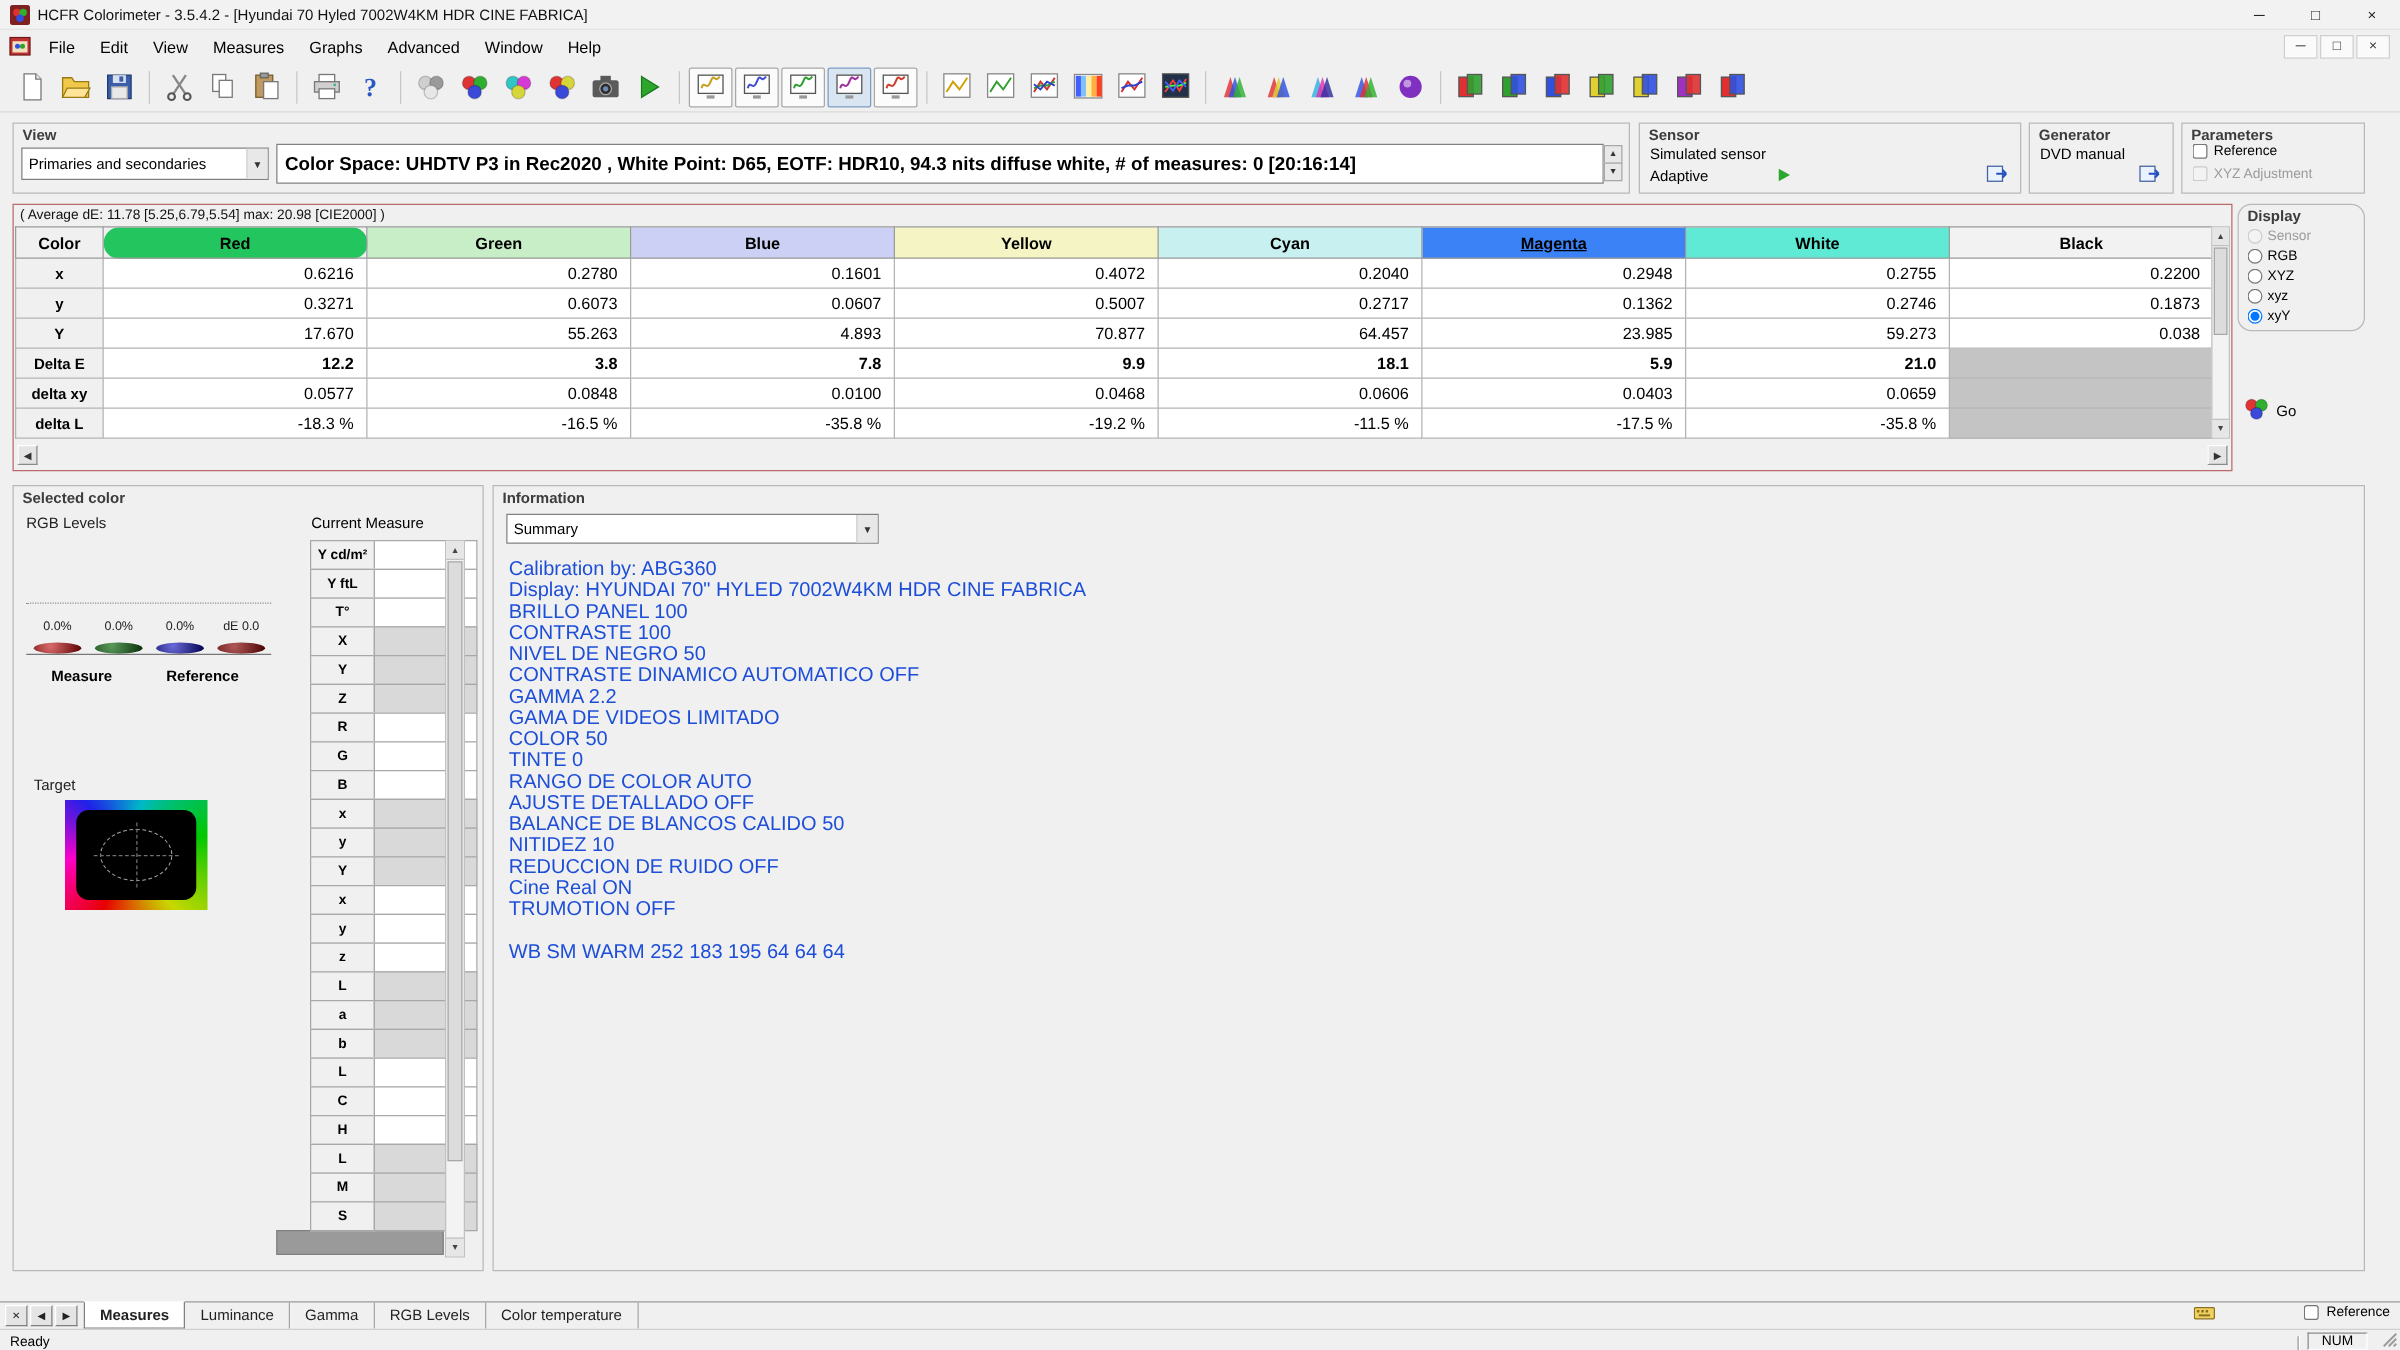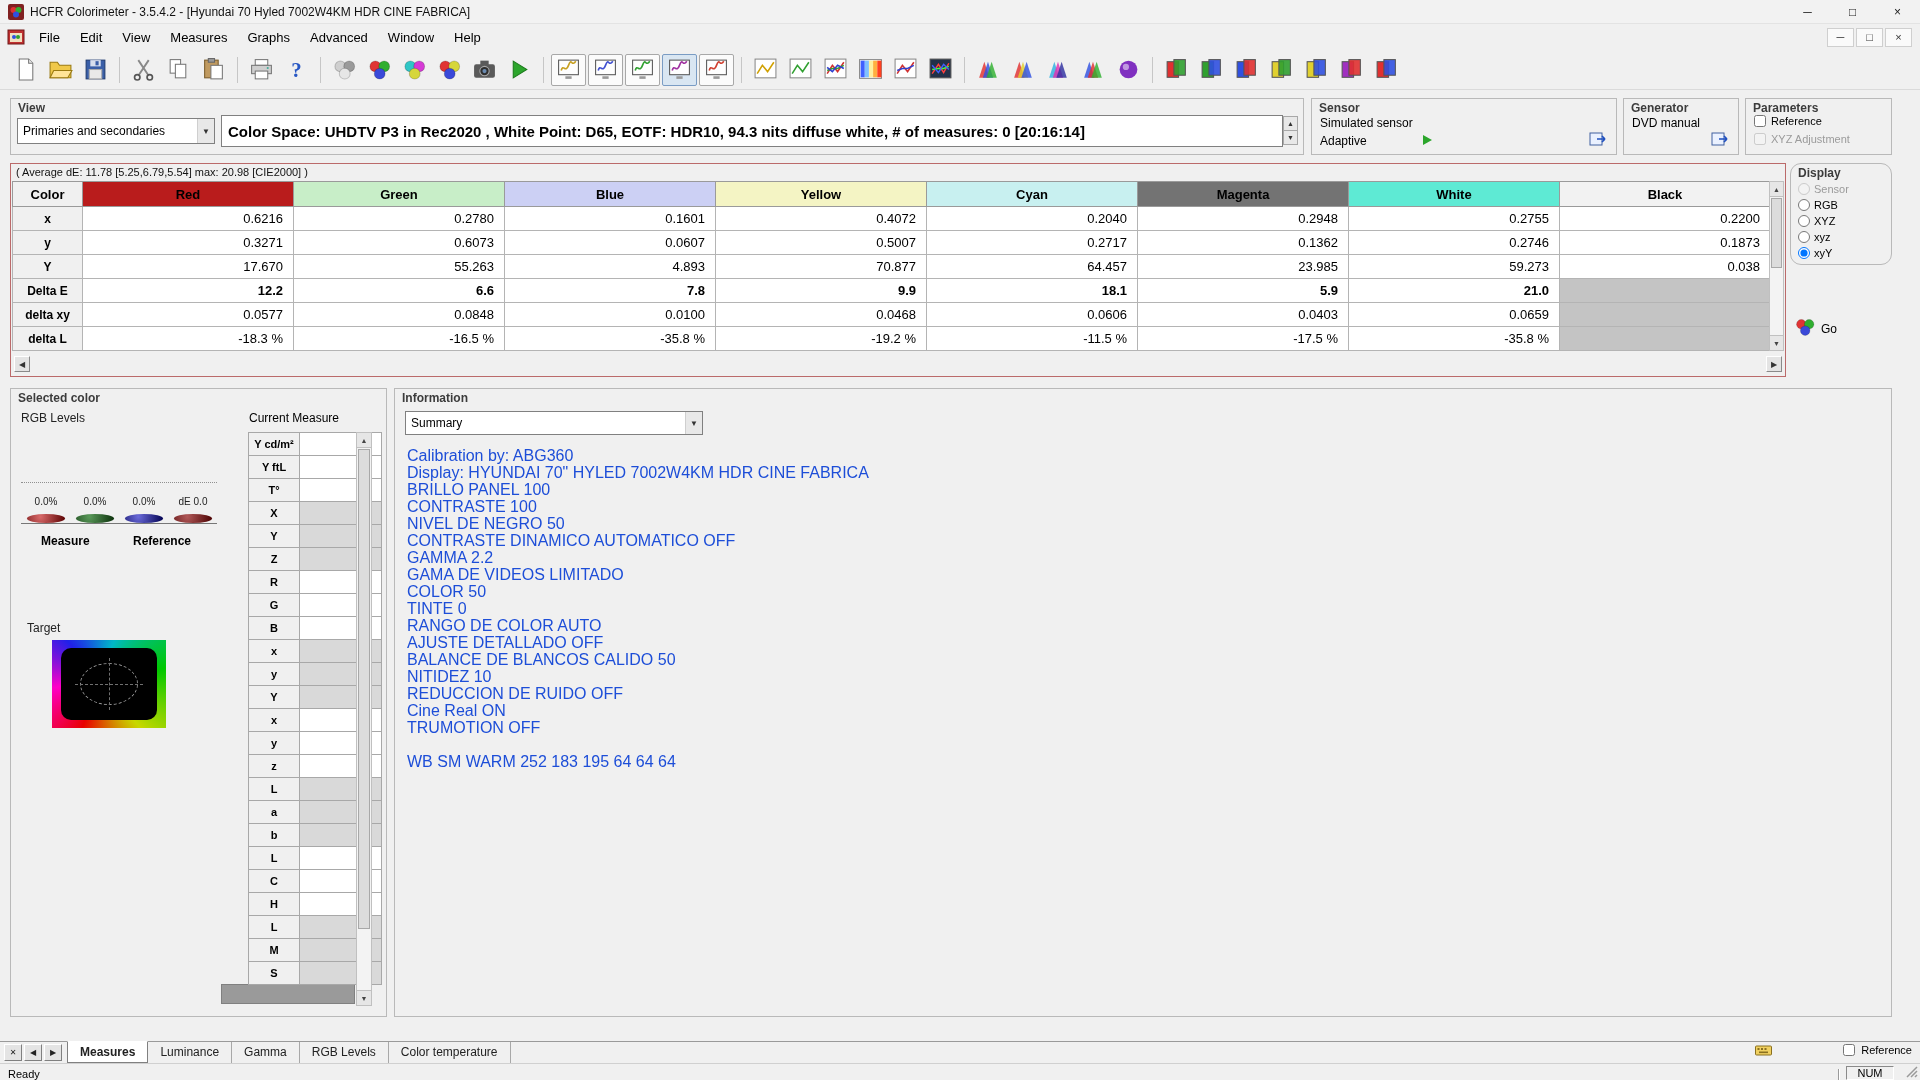--- a/index.html
+++ b/index.html
@@ -481,26 +481,26 @@
         <col style="width:211px;">
         <col style="width:211px;">
         <col style="width:211px;">
         <col style="width:211px;">
         <col style="width:211px;">
         <col style="width:211px;">
       </colgroup>
     <thead>
         <tr id="measures-head">
           <th style="background: rgb(240, 240, 240);">Color</th>
-          <th style="background: #b91c1c;">Red</th>
+          <th style="background: #22c55e; border-radius: 12px;">Red</th>
           <th style="background: rgb(200, 238, 200);">Green</th>
           <th style="background: rgb(204, 208, 244);">Blue</th>
           <th style="background: rgb(244, 244, 196);">Yellow</th>
           <th style="background: rgb(200, 240, 240);">Cyan</th>
-          <th style="background: #737373;">Magenta</th>
+          <th style="background: #3b82f6; text-decoration: underline;">Magenta</th>
           <th style="background: #5eead4;">White</th>
           <th style="background: rgb(242, 242, 242);">Black</th>
         </tr>
       </thead>
     <tbody id="measures-body">
         <tr>
           <td class="lbl">x</td>
           <td class="val">0.6216</td>
           <td class="val">0.2780</td>
           <td class="val">0.1601</td>
@@ -528,21 +528,21 @@
           <td class="val">4.893</td>
           <td class="val">70.877</td>
           <td class="val">64.457</td>
           <td class="val">23.985</td>
           <td class="val">59.273</td>
           <td class="val">0.038</td>
         </tr>
         <tr class="r-de">
           <td class="lbl">Delta E</td>
           <td class="val">12.2</td>
-          <td class="val">6.6</td>
+          <td class="val">3.8</td>
           <td class="val">7.8</td>
           <td class="val">9.9</td>
           <td class="val">18.1</td>
           <td class="val">5.9</td>
           <td class="val">21.0</td>
           <td class="val cell-off"></td>
         </tr>
         <tr>
           <td class="lbl">delta xy</td>
           <td class="val">0.0577</td>

